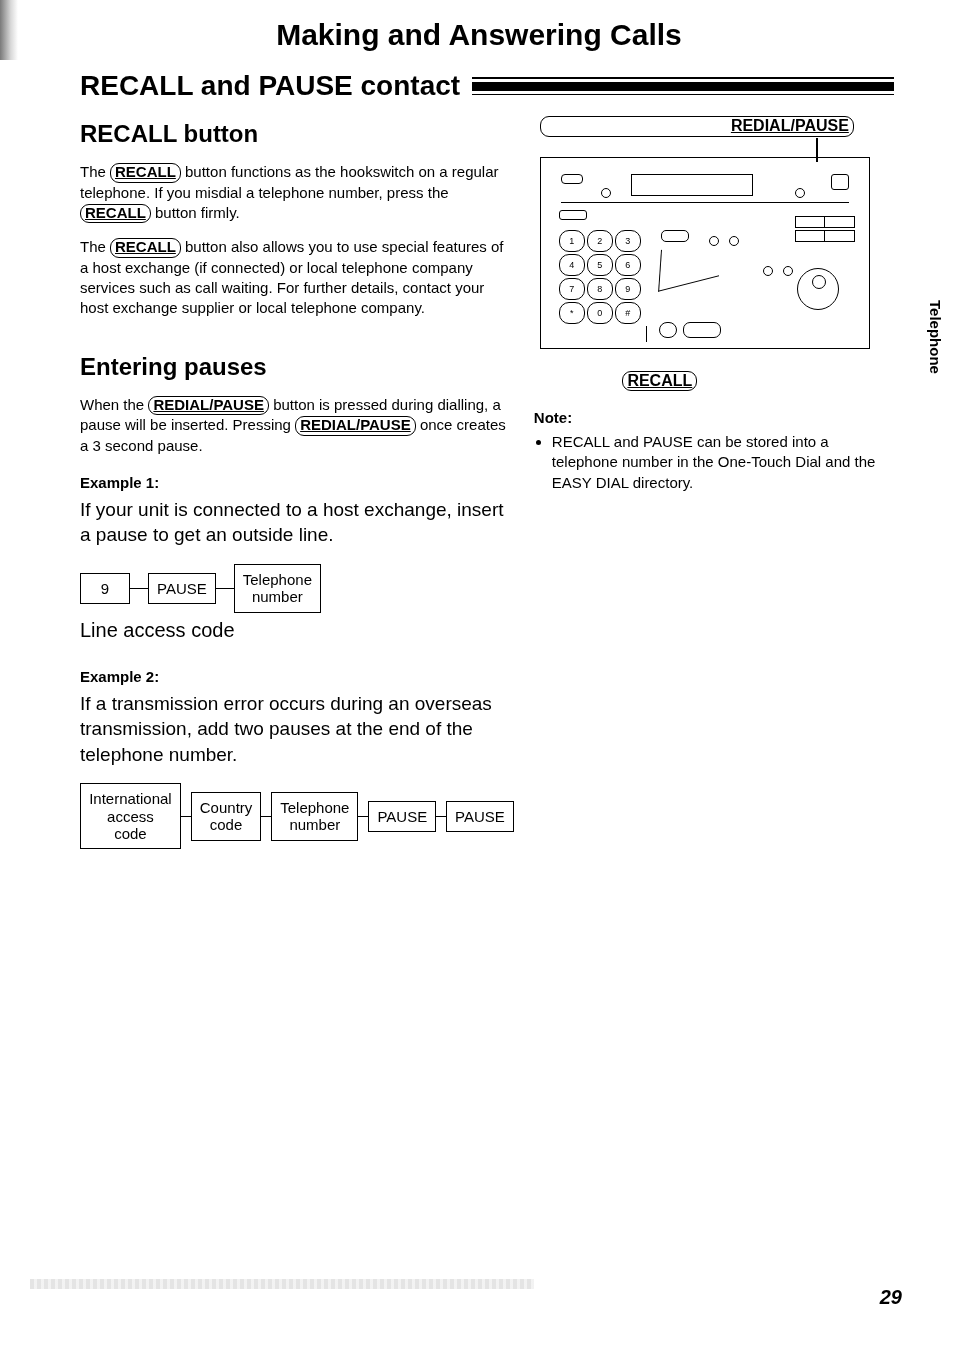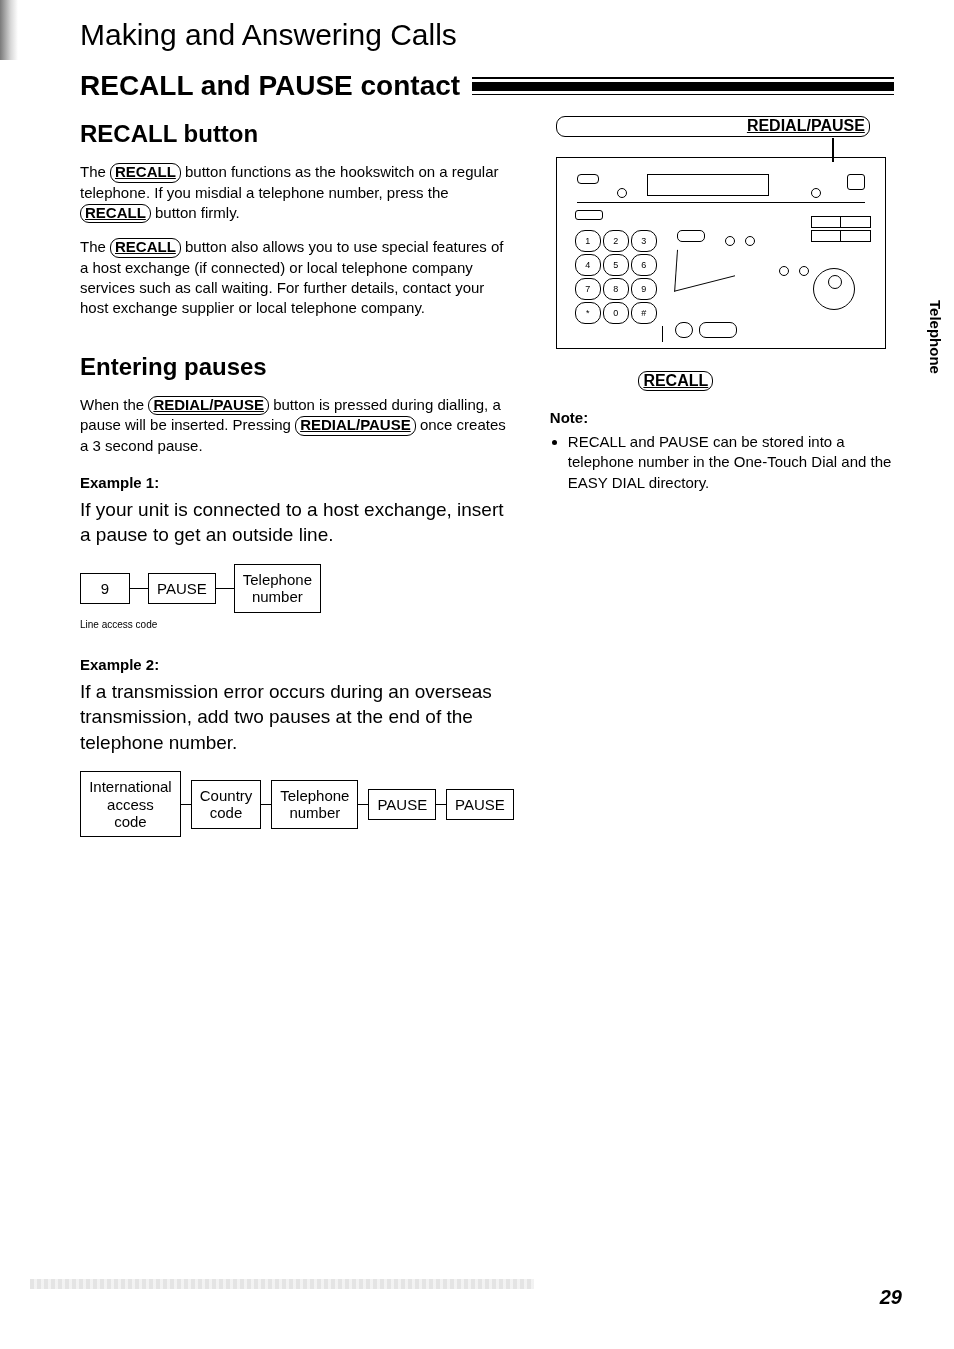--- a/index.html
+++ b/index.html
@@ -1,35 +1,35 @@
 <!DOCTYPE html>
 <html><head>
 <meta charset="utf-8">
 <style>
   html,body{margin:0;padding:0;background:#fff;color:#000;font-family:Helvetica,Arial,sans-serif}
   .page{width:954px;height:1349px;position:relative;box-sizing:border-box;padding:18px 60px 40px 80px}
-  .chapter{font-size:30px;font-weight:normal;text-align:left;margin:0 16px 18px 0}
+  .chapter{font-size:30px;font-weight:bold;text-align:center;margin:0 16px 18px 0}
   .section-bar{display:flex;align-items:center;gap:12px;margin:6px 0 14px 0}
   .section-title{font-size:28px;font-weight:bold;white-space:nowrap}
   .section-rule{flex:1 1 auto;height:18px;display:flex;flex-direction:column;gap:3px}
   .section-rule .thick{height:12px;background:#000}
   .section-rule .thin{height:2px;background:#000}
-  .cols{display:flex;gap:36px;align-items:flex-start}
+  .cols{display:flex;gap:20px;align-items:flex-start}
   .left{flex:0 0 430px}
   .right{flex:1 1 auto}
   h2{font-size:24px;font-weight:bold;margin:4px 0 14px 0}
   p{font-size:15px;line-height:1.35;margin:0 0 14px 0}
   .btn-label{display:inline-block;border:1.6px solid #000;border-radius:9px;padding:0 4px 1px 4px;font-weight:bold;text-decoration:underline;line-height:1.1}
   .ex-hdr{font-weight:bold;font-size:15px;margin:18px 0 6px 0}
   .ex-text{font-size:19px;line-height:1.35;margin:0 0 16px 0}
   .flow{display:flex;align-items:center;margin:10px 0 4px 0}
   .fbox{border:1.5px solid #000;padding:6px 8px;font-size:15px;text-align:center;line-height:1.15}
   .wire{width:18px;height:1.5px;background:#000}
   .wire.s{width:10px}
-  .caption{font-size:10px;margin-top:6px}
+  .caption{font-size:20px;margin-top:6px}
   .note-hdr{font-weight:bold;font-size:15px;margin:18px 0 6px 0}
   .note-ul{margin:0;padding-left:18px;font-size:15px;line-height:1.35}
   .note-ul li{margin:0}
   .side-tab{position:absolute;right:10px;top:300px;font-weight:bold;font-size:15px;writing-mode:vertical-rl;text-orientation:mixed}
   .page-num{position:absolute;right:52px;bottom:40px;font-style:italic;font-weight:bold;font-size:20px}
   
   .phone-wrap{position:relative;width:330px;margin-left:6px}
   .label-top{display:block;text-align:right;margin:0 16px 0 0}
   .lead-top{position:absolute;top:22px;right:52px;width:1.5px;height:24px;background:#000}
   .phone{border:1.5px solid #000;height:190px;position:relative;margin-top:20px}

